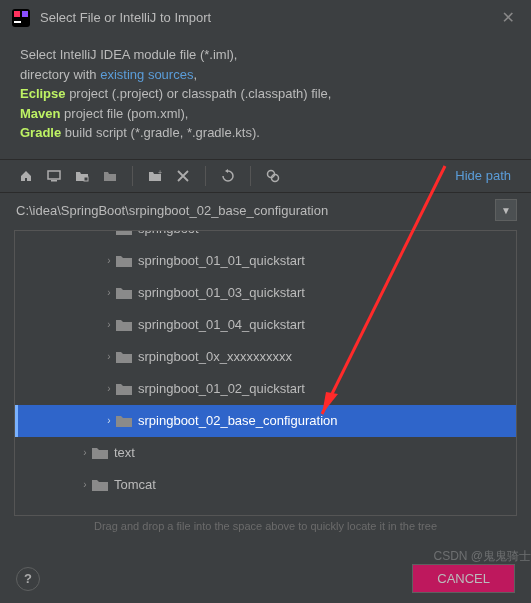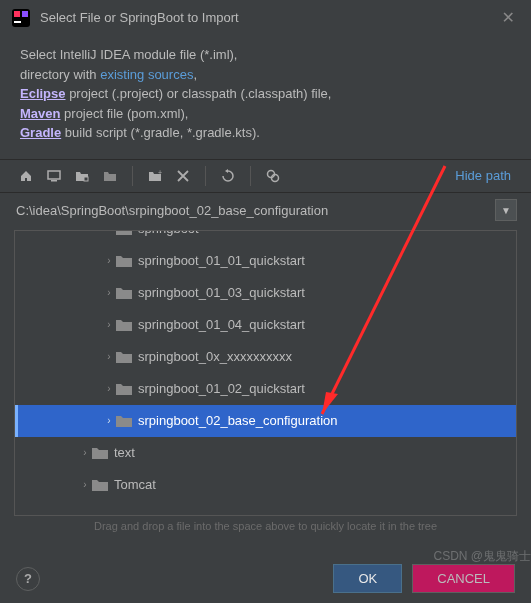--- a/index.html
+++ b/index.html
@@ -3,21 +3,21 @@
 <meta charset="utf-8">
 <style>
 * { margin: 0; padding: 0; box-sizing: border-box; font-family: "Segoe UI", Arial, sans-serif; }
 body { background: #3c3f41; color: #bbbbbb; width: 531px; height: 603px; overflow: hidden; position: relative; }
 .titlebar { display: flex; align-items: center; padding: 8px 12px; background: #3c3f41; }
 .app-icon { width: 18px; height: 18px; margin-right: 10px; }
 .title-text { flex: 1; font-size: 13px; color: #bbbbbb; }
 .close-x { color: #888; font-size: 16px; cursor: pointer; padding: 0 4px; }
 .description { padding: 10px 18px 16px 20px; font-size: 13px; line-height: 1.5; color: #bbbbbb; }
 .desc-link { color: #5b9dd9; }
-.desc-bold { color: #c4b5fd; font-weight: 600; text-decoration: underline; }
+.desc-bold { color: #bef264; font-weight: 600; }
 .toolbar { display: flex; align-items: center; padding: 4px 14px; gap: 4px; border-top: 1px solid #2b2b2b; border-bottom: 1px solid #2b2b2b; }
 .tool-btn { width: 24px; height: 24px; display: flex; align-items: center; justify-content: center; cursor: pointer; color: #adadad; border-radius: 3px; }
 .tool-sep { width: 1px; height: 20px; background: #555; margin: 0 6px; }
 .hide-path { margin-left: auto; color: #5b9dd9; font-size: 13px; cursor: pointer; padding: 4px 6px; }
 .path-row { display: flex; align-items: center; padding: 6px 14px; gap: 1px; }
 .path-text { flex: 1; font-size: 13px; color: #bbbbbb; padding: 4px 2px; }
 .dropdown-btn { width: 22px; height: 22px; background: #4c5052; border: 1px solid #5e6060; display: flex; align-items: center; justify-content: center; cursor: pointer; color: #bbb; font-size: 10px; }
 .tree { padding: 2px 14px 0 14px; height: 288px; overflow: hidden; position: relative; }
 .tree-inner { border: 1px solid #555; height: 100%; overflow: hidden; }
 .tree-item { display: flex; align-items: center; height: 32px; font-size: 13px; color: #bbbbbb; cursor: pointer; white-space: nowrap; }
@@ -43,21 +43,21 @@
 
 <div class="titlebar">
   <span class="app-icon">
     <svg viewBox="0 0 18 18">
         <rect width="18" height="18" rx="3" fill="#000"></rect>
         <rect x="2" y="2" width="6" height="6" fill="#fe315d"></rect>
         <rect x="10" y="2" width="6" height="6" fill="#8a4fff"></rect>
         <rect x="2" y="12" width="7" height="2" fill="#fff"></rect>
       </svg>
   </span>
-  <span class="title-text">Select File or SpringBoot to Import</span>
+  <span class="title-text">Select File or IntelliJ to Import</span>
   <span class="close-x">✕</span>
 </div>
 
 <div class="description">
   <div><span>Select IntelliJ IDEA module file (*.iml),</span></div>
   <div><span>directory with </span><span class="desc-link">existing sources</span><span>,</span></div>
   <div><span class="desc-bold">Eclipse</span><span> project (.project) or classpath (.classpath) file,</span></div>
   <div><span class="desc-bold">Maven</span><span> project file (pom.xml),</span></div>
   <div><span class="desc-bold">Gradle</span><span> build script (*.gradle, *.gradle.kts).</span></div>
 </div>
@@ -211,15 +211,14 @@
 <svg class="red-arrow" viewBox="0 0 160 280">
   <line x1="145" y1="10" x2="22" y2="258" stroke="#ff2a2a" stroke-width="3"></line>
   <polygon points="22,258 38,238 26,236" fill="#ff2a2a"></polygon>
 </svg>
 
 <div class="watermark">CSDN @鬼鬼骑士</div>
 
 <div class="footer">
   <div class="help-btn">?</div>
   <div class="footer-spacer"></div>
-  <div class="btn btn-ok">OK</div>
   <div class="btn btn-cancel">CANCEL</div>
 </div>
 
 </body></html>

